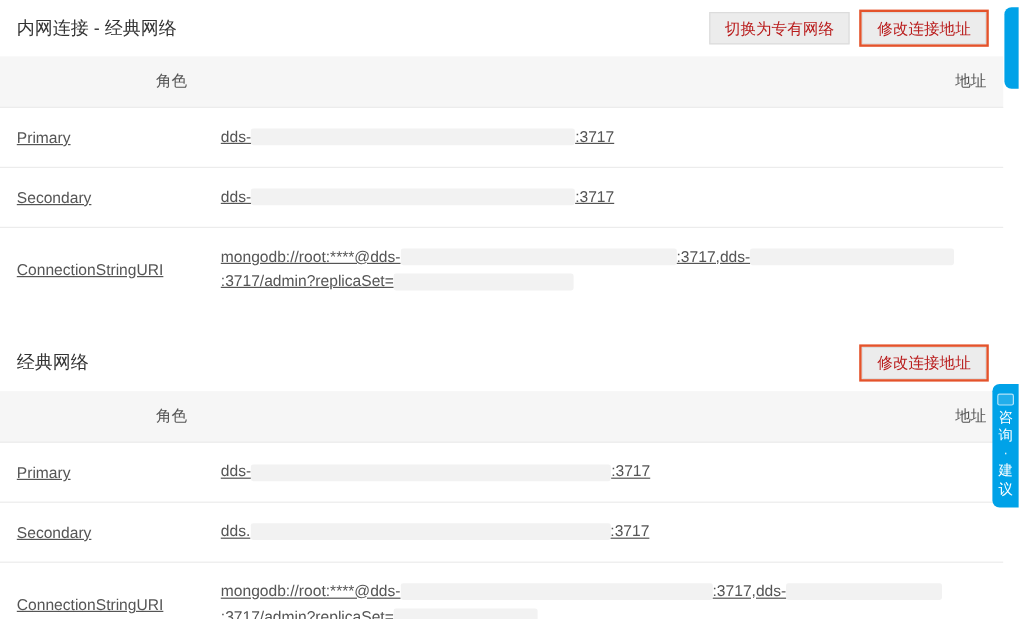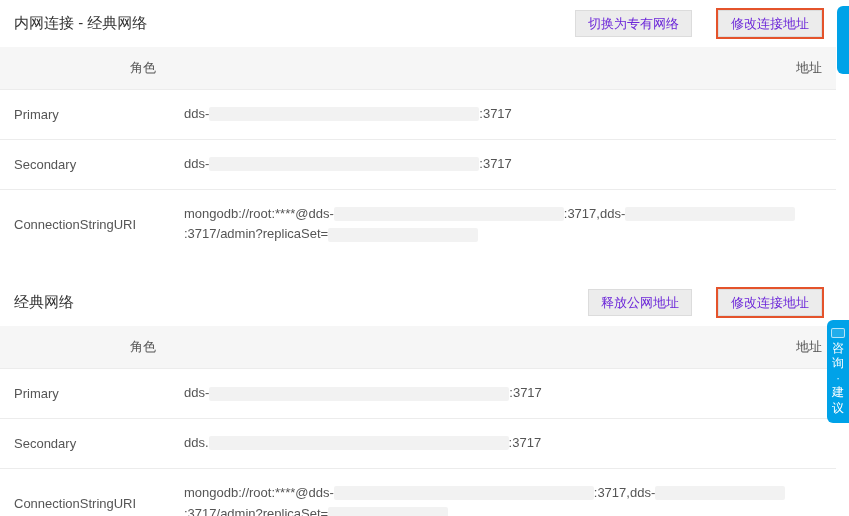--- a/index.html
+++ b/index.html
@@ -32,24 +32,23 @@
   .section-title {
     font-size: 15px;
     color: #333;
   }
   .btn-row { display: flex; gap: 10px; }
   .btn {
     font-size: 13px;
     padding: 6px 12px;
     background: #ececec;
     border: 1px solid #dcdcdc;
-    color: #6d28d9;
+    color: #b91c1c;
     cursor: pointer;
     line-height: 1;
-    margin-left: 16px;
   }
   .btn-boxed {
     outline: 2px solid #e4532b;
     outline-offset: 0;
   }
 
   table.conn {
     width: 100%;
     border-collapse: collapse;
     table-layout: fixed;
@@ -62,20 +61,21 @@
     padding: 12px 14px;
     font-size: 13px;
   }
   table.conn td {
     padding: 14px 14px;
     border-top: 1px solid #ececec;
     color: #555;
     vertical-align: middle;
     font-size: 13px;
     word-break: break-all;
+    text-decoration: underline;
   }
   col.role { width: 170px; }
   col.addr { width: auto; }
 
   .addr-line {
     display: flex;
     align-items: center;
     flex-wrap: wrap;
     gap: 0;
     line-height: 1.6;
@@ -194,21 +194,20 @@
         </td>
       </tr>
     </tbody>
   </table>
 
   <div class="gap-between"></div>
 
   <div class="section-header">
     <div class="section-title">经典网络</div>
     <div class="btn-row">
-      <button class="btn">释放公网地址</button>
       <button class="btn btn-boxed">修改连接地址</button>
     </div>
   </div>
 
   <table class="conn">
     <colgroup>
         <col class="role">
         <col class="addr">
       </colgroup>
     <thead>

